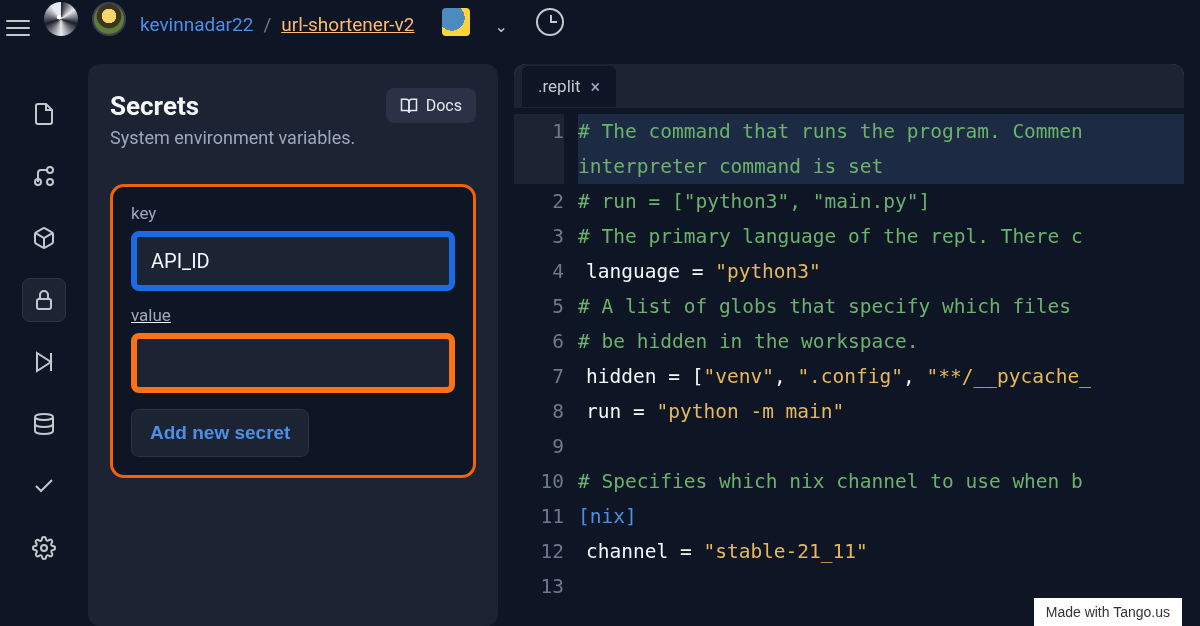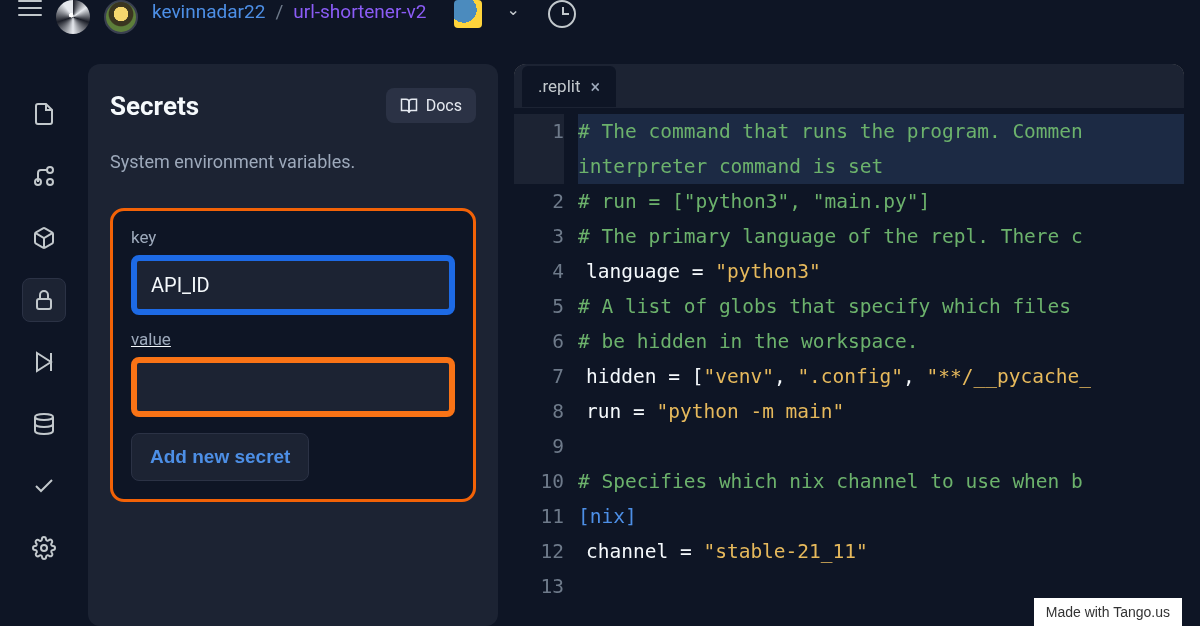--- a/index.html
+++ b/index.html
@@ -7,23 +7,23 @@
   font-family: -apple-system, BlinkMacSystemFont, "Segoe UI", Roboto, sans-serif;
   background: #0e1525;
   color: #f5f9fc;
   width: 1200px;
   height: 626px;
   overflow: hidden;
   position: relative;
 }
 .top-bar {
   display: flex;
-  align-items: flex-start;
+  align-items: flex-end;
   gap: 14px;
-  padding: 0 18px;
+  padding: 0 6px;
   height: 36px;
   background: #0e1525;
 }
 .hamburger {
   display: flex;
   flex-direction: column;
   gap: 5px;
   cursor: pointer;
 }
 .hamburger span {
@@ -47,21 +47,21 @@
   border: 2px solid #3a4050;
 }
 .breadcrumb {
   display: flex;
   align-items: center;
   gap: 10px;
   font-size: 19px;
 }
 .breadcrumb .user { color: #4d8fe6; }
 .breadcrumb .sep { color: #6e7a8a; }
-.breadcrumb .repo { color: #8b5cf6; }
+.breadcrumb .repo { color: #fdba74; text-decoration: underline; }
 .lang-badge {
   width: 28px; height: 28px;
   background: radial-gradient(circle at 35% 35%, #4B8BBE 0 50%, #FFD43B 50% 100%);
   border-radius: 4px;
   margin-left: 14px;
 }
 .chev-down { color: #c2c8cc; font-size: 16px; margin-left: 10px; }
 .history-icon { width: 28px; height: 28px; border: 2px solid #c2c8cc; border-radius: 50%; position: relative; margin-left: 14px; }
 .history-icon::after { content: ""; position: absolute; left: 12px; top: 5px; width: 2px; height: 8px; background: #c2c8cc; }
 .history-icon::before { content: ""; position: absolute; left: 12px; top: 11px; width: 7px; height: 2px; background: #c2c8cc; }
@@ -115,21 +115,21 @@
   color: #e5e9f0;
   padding: 8px 14px;
   border-radius: 8px;
   font-size: 16px;
   cursor: pointer;
 }
 .docs-btn svg { width: 18px; height: 18px; stroke: currentColor; fill: none; stroke-width: 2; }
 .secrets-subtitle {
   color: #9da9bb;
   font-size: 18px;
-  margin-top: 28px;
+  margin-top: 4px;
 }
 .secret-form {
   margin-top: 36px;
   background: #0e1525;
   border: 3px solid #f26207;
   border-radius: 14px;
   padding: 16px 18px 18px;
 }
 .field-label {
   color: #9da9bb;

